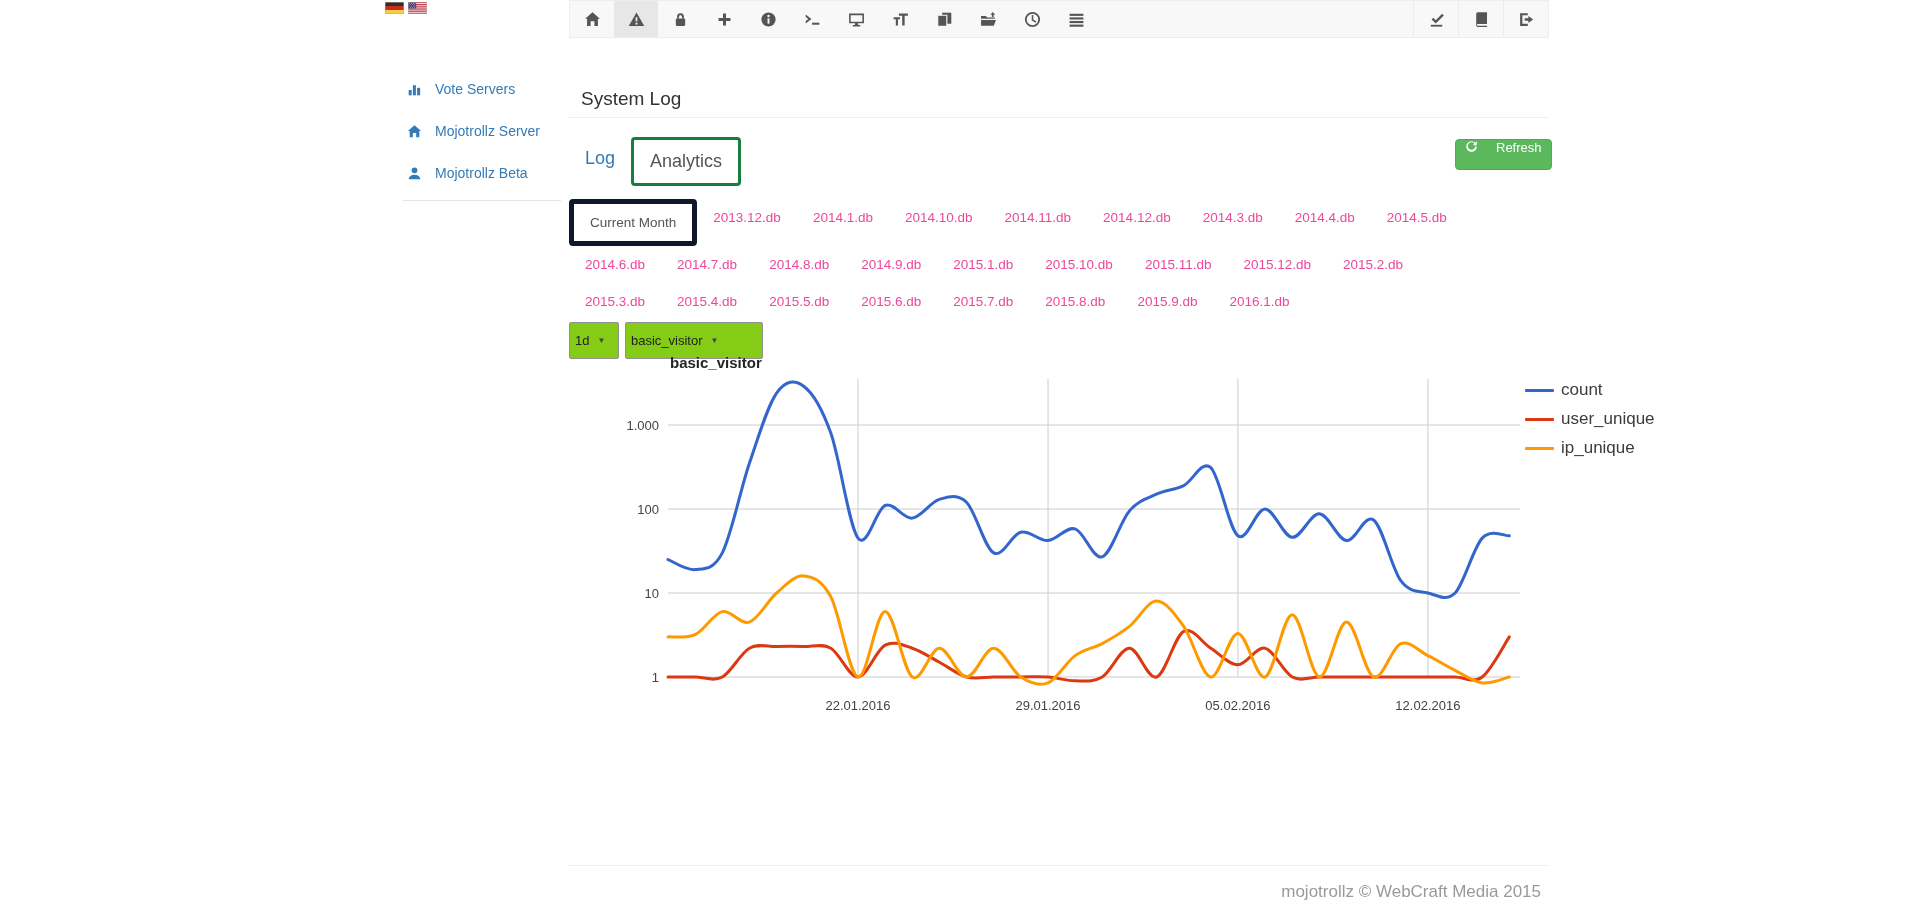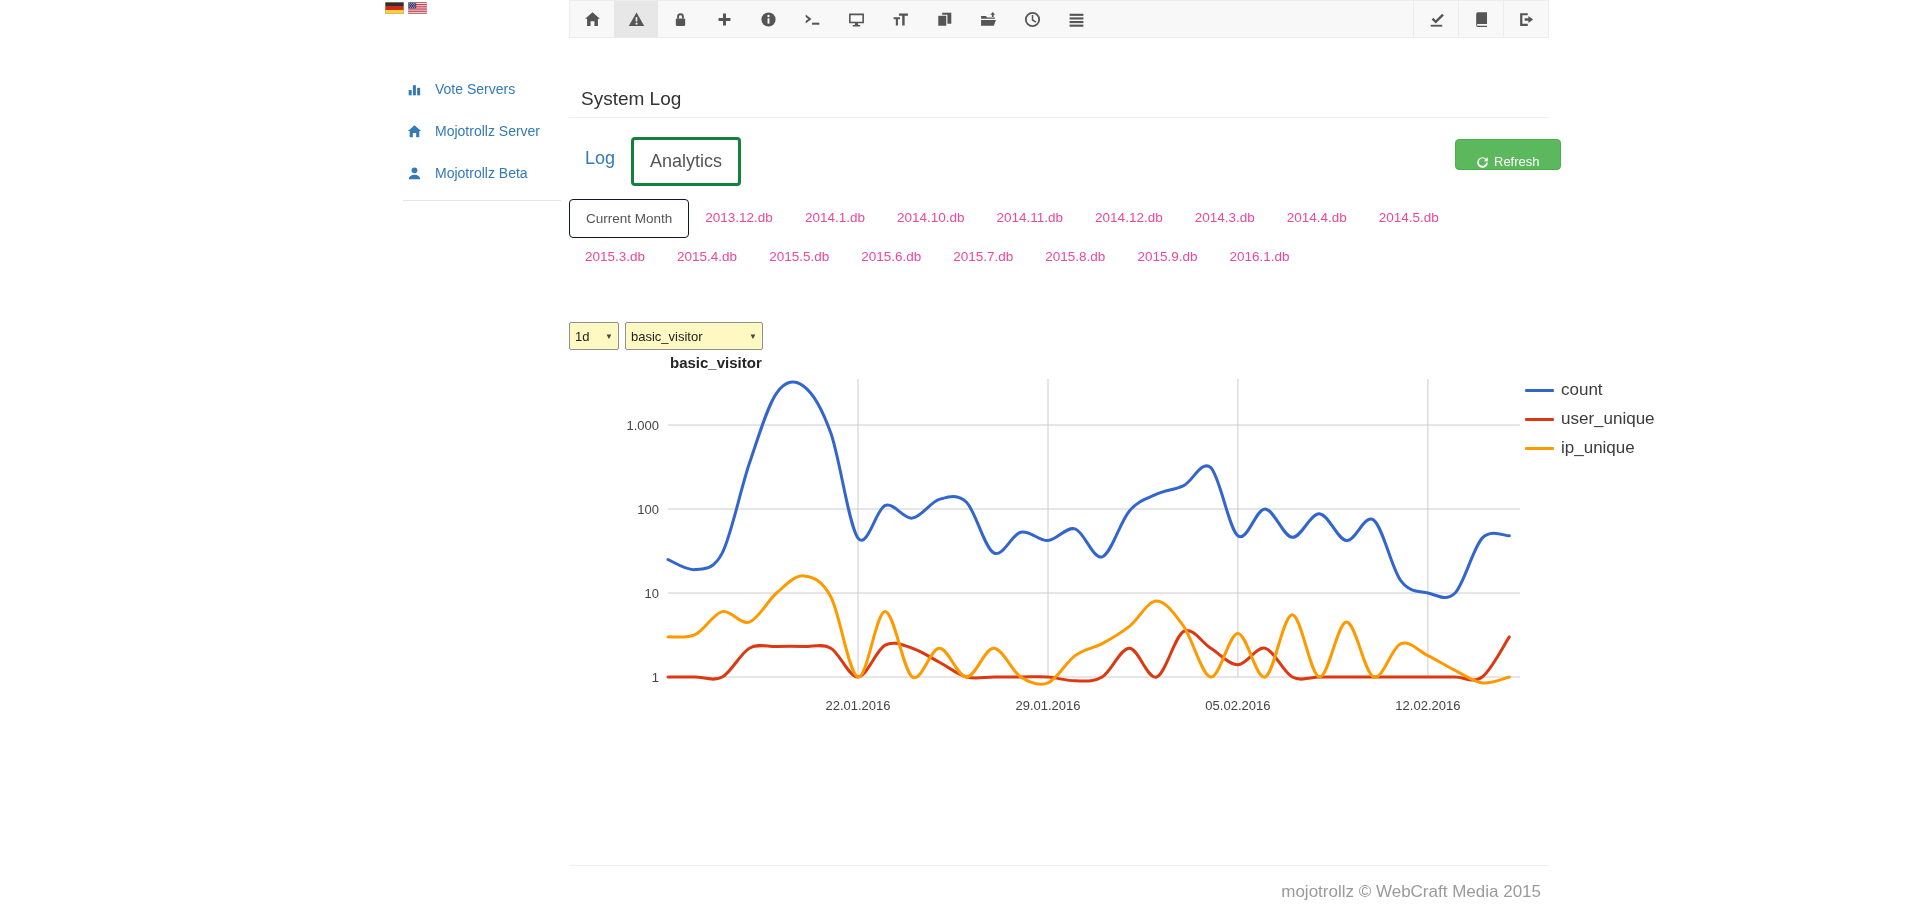--- a/index.html
+++ b/index.html
@@ -18,27 +18,27 @@
   .side-item .ic{color:#337ab7}
   .side-hr{border:0;border-top:1px solid #e5e5e5;margin:6px 0 6px 18px}
   .main{position:absolute;left:184px;top:0;width:980px;height:923px}
   .page-title{position:absolute;left:0;top:76px;font-size:19px;font-weight:400;color:#333;margin:12px}
   .hr{position:absolute;left:0;width:980px;border:0;border-top:1px solid #eee;margin:0}
   .hr-top{top:117px}
   .hr-bottom{top:865px}
   .tabs{position:absolute;left:0;top:137px;display:flex;align-items:flex-start}
   .tab{font-size:18px;padding:11px 16px;color:#337ab7;cursor:pointer;white-space:nowrap;box-sizing:border-box}
   .tab.active{border:3px solid #15803d;border-radius:4px;color:#555;background:#fff}
-  .btn-refresh{position:absolute;left:886px;top:139px;height:31px;background:#5cb85c;border:1px solid #4cae4c;border-radius:4px;color:#fff;font-size:13px;font-family:inherit;display:flex;align-items:flex-end;gap:5px;padding:0 20px;cursor:pointer}
+  .btn-refresh{position:absolute;left:886px;top:139px;height:31px;background:#5cb85c;border:1px solid #4cae4c;border-radius:4px;color:#fff;font-size:13px;font-family:inherit;display:flex;align-items:flex-start;gap:18px;padding:0 9px;cursor:pointer}
   .dbtabs{position:absolute;left:0;top:199px;width:1000px}
   .dbrow{display:flex;align-items:flex-start}
   .dbtab{font-size:13.5px;padding:11px 16px;color:#ec4899;white-space:nowrap;cursor:pointer;box-sizing:border-box}
-  .dbtab.active{border:1px solid #0f172a;border-radius:4px;color:#555;background:#fff}
+  .dbtab.active{border:5px solid #0f172a;border-radius:4px;color:#555;background:#fff}
   .selects{position:absolute;left:0;top:322px;display:flex;gap:6px}
-  .select{height:28px;border:1px solid #919191;border-radius:2px;background:#fef9c3;font-size:13px;color:#222;display:flex;align-items:center;justify-content:space-between;padding:0 5px;box-sizing:border-box;cursor:pointer}
+  .select{height:37px;border:1px solid #919191;border-radius:2px;background:#84cc16;font-size:13px;color:#222;display:flex;align-items:center;padding:0 5px;box-sizing:border-box;cursor:pointer}
   .select .arr{font-size:8px;color:#444;margin-left:8px}
   .select-interval{width:50px}
   .select-metric{width:138px}
   .chart{position:absolute;left:0;top:352px;width:1120px;height:380px}
   .chart svg{position:absolute;left:0;top:0}
   .ax{font:13px "Liberation Sans",sans-serif;fill:#444}
   .ctitle{font:bold 15px "Liberation Sans",sans-serif;fill:#262626}
   .legend{position:absolute;left:956px;top:28px;display:flex;flex-direction:column;gap:9px}
   .legend-item{display:flex;align-items:center;gap:7px;font-size:17px;color:#3c3c3c;white-space:nowrap}
   .legend-swatch{width:29px;height:3px;border-radius:1px}
@@ -239,20 +239,31 @@
           <div class="dbtab">2013.12.db</div>
           <div class="dbtab">2014.1.db</div>
           <div class="dbtab">2014.10.db</div>
           <div class="dbtab">2014.11.db</div>
           <div class="dbtab">2014.12.db</div>
           <div class="dbtab">2014.3.db</div>
           <div class="dbtab">2014.4.db</div>
           <div class="dbtab">2014.5.db</div>
         </div>
         <div class="dbrow">
+          <div class="dbtab">2014.6.db</div>
+          <div class="dbtab">2014.7.db</div>
+          <div class="dbtab">2014.8.db</div>
+          <div class="dbtab">2014.9.db</div>
+          <div class="dbtab">2015.1.db</div>
+          <div class="dbtab">2015.10.db</div>
+          <div class="dbtab">2015.11.db</div>
+          <div class="dbtab">2015.12.db</div>
+          <div class="dbtab">2015.2.db</div>
+        </div>
+        <div class="dbrow">
           <div class="dbtab">2015.3.db</div>
           <div class="dbtab">2015.4.db</div>
           <div class="dbtab">2015.5.db</div>
           <div class="dbtab">2015.6.db</div>
           <div class="dbtab">2015.7.db</div>
           <div class="dbtab">2015.8.db</div>
           <div class="dbtab">2015.9.db</div>
           <div class="dbtab">2016.1.db</div>
         </div>
       </div>

